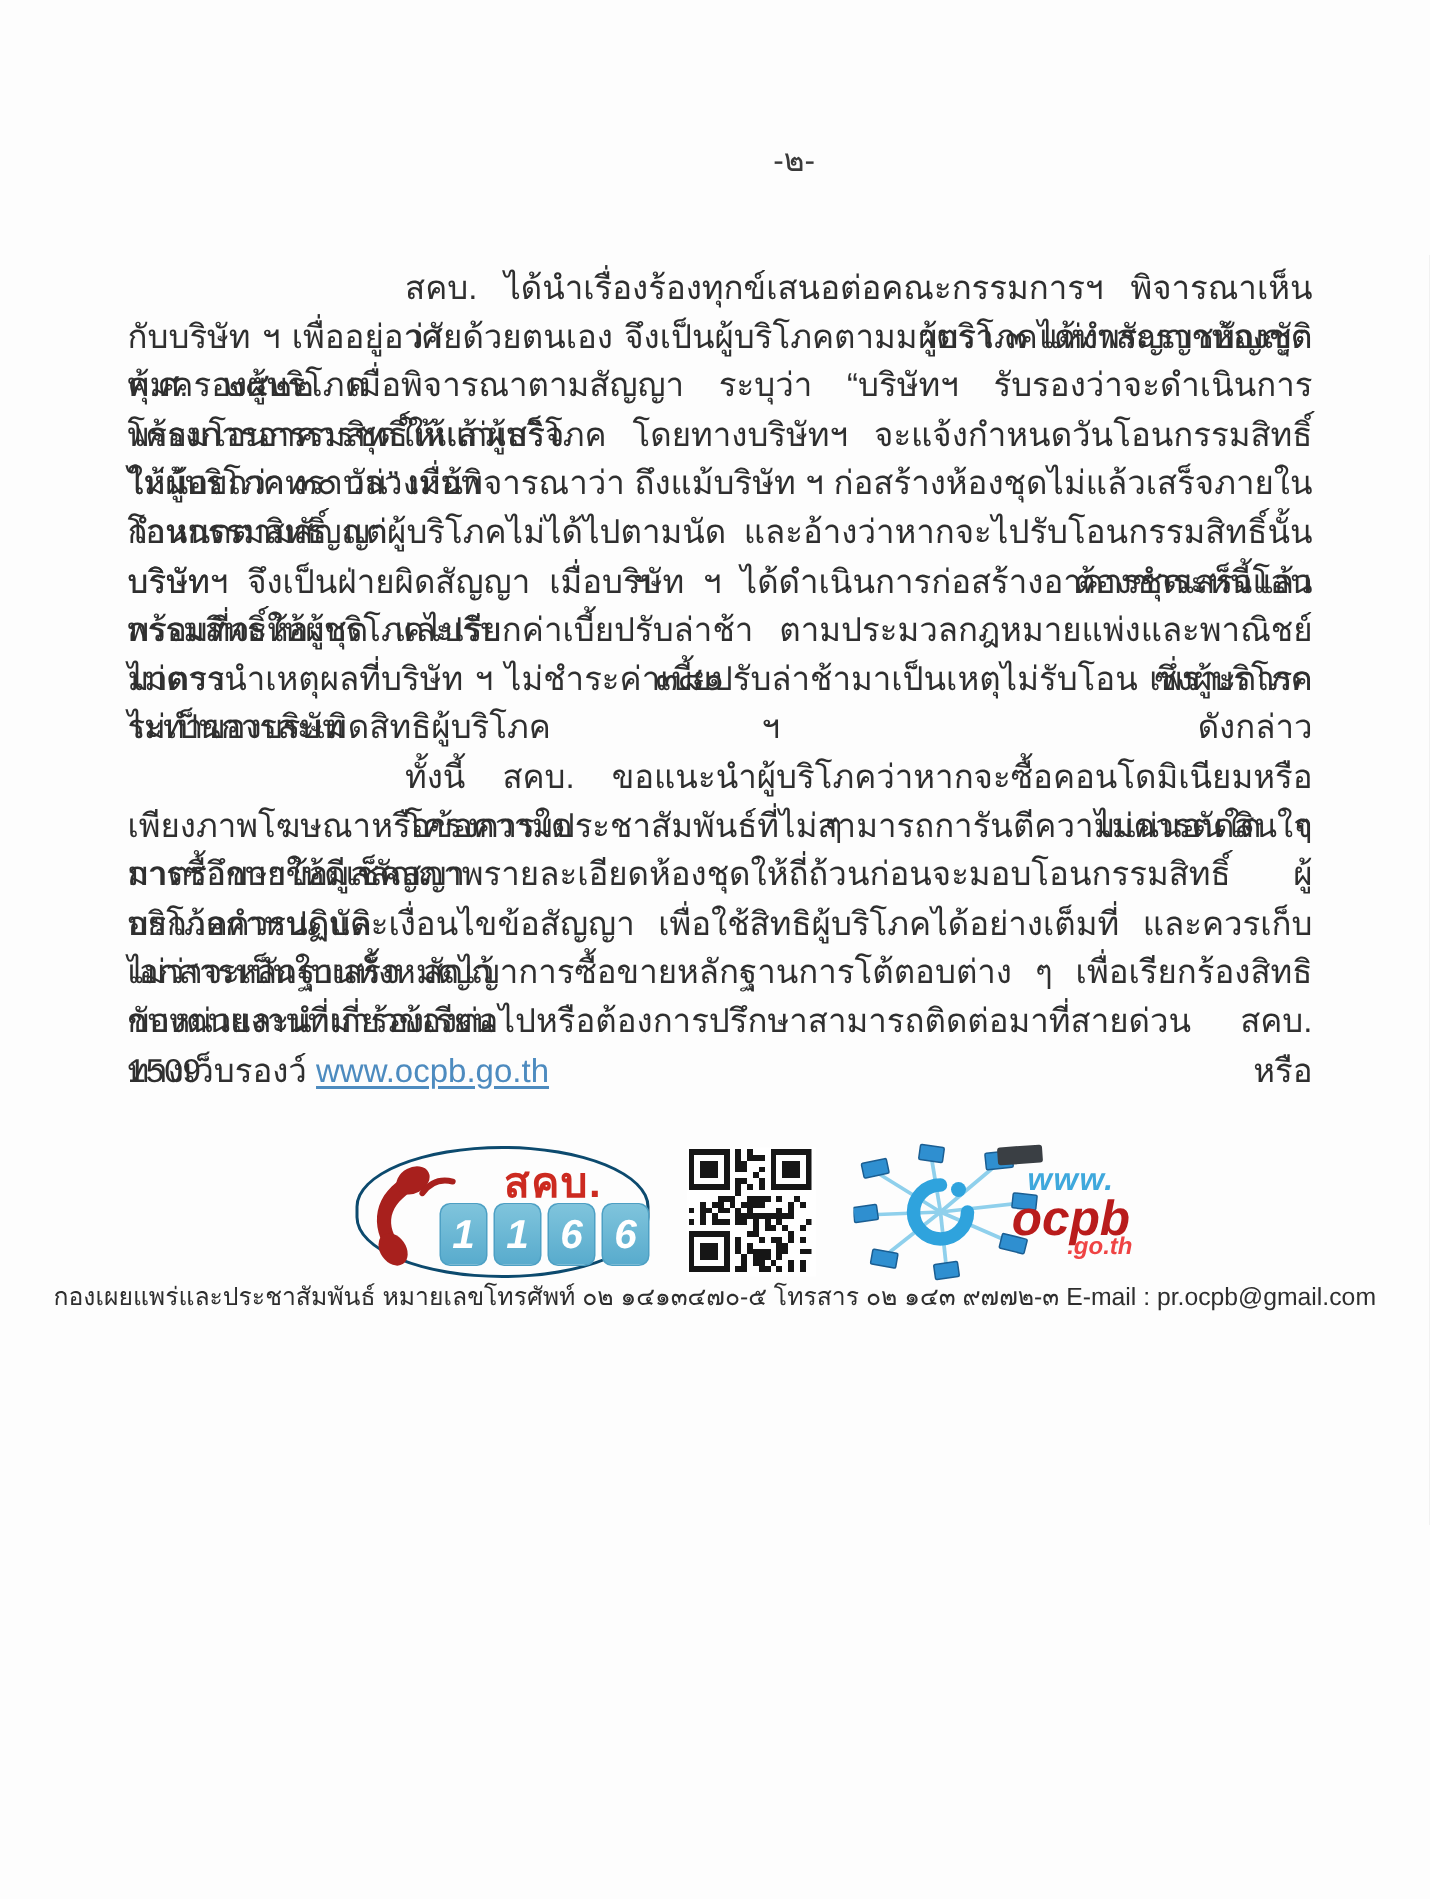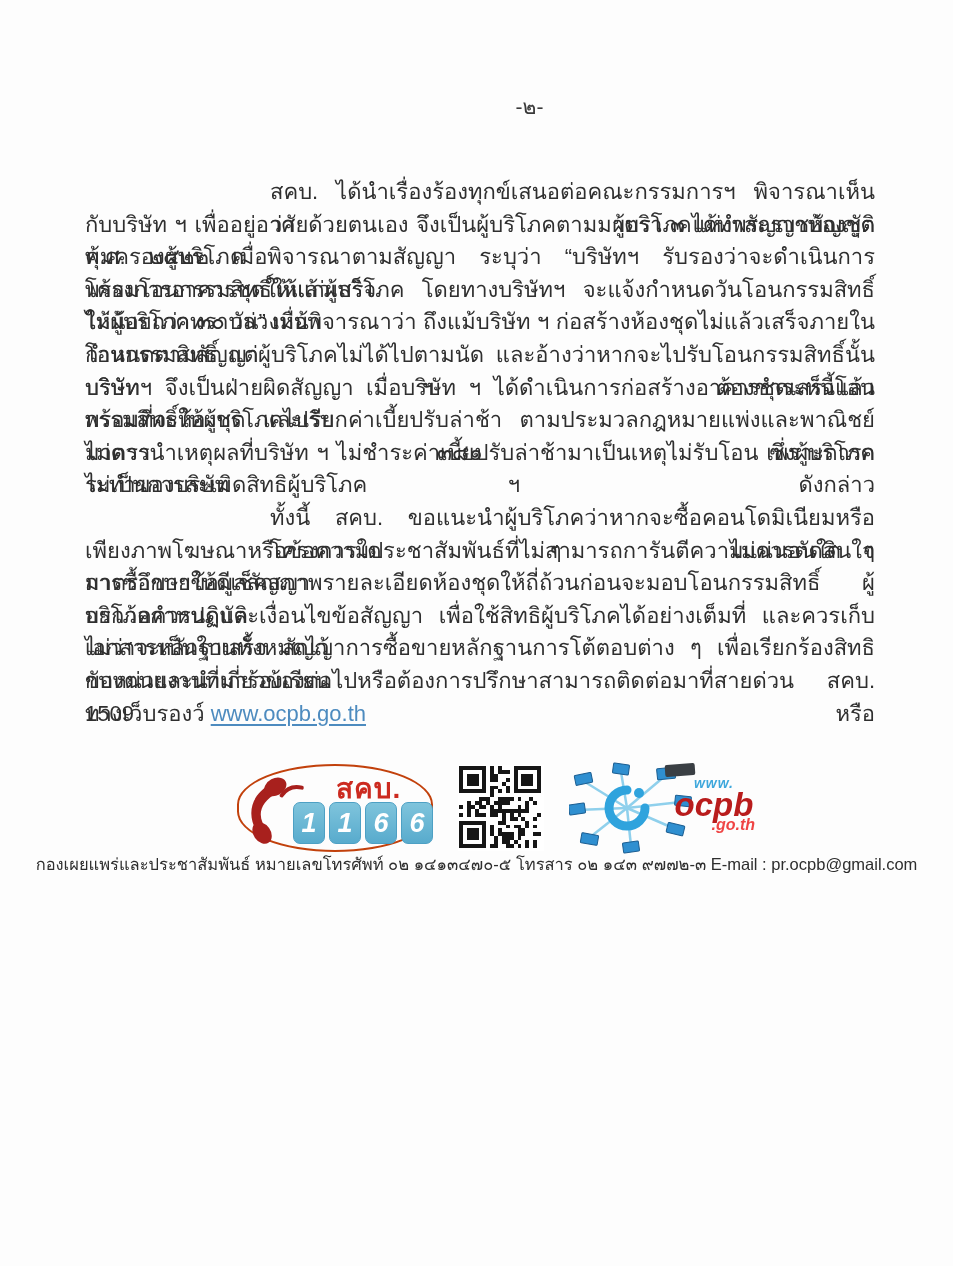--- a/index.html
+++ b/index.html
@@ -36,21 +36,21 @@
     margin-top:48px;
   }
   
   .logo-strip{
     position:absolute;left:237px;top:762px;height:92px;
     display:flex;align-items:center;gap:25px;
   }
   
   .hotline{
     position:relative;width:196px;height:88px;
-    border:2px solid #c2410c;border-radius:50%/46%;
+    border:2px solid #0c4a6e;border-radius:50%/46%;
     box-sizing:border-box;
   }
   .hotline .phone{position:absolute;left:2px;top:2px;width:78px;height:80px;}
   .hotline .agency{
     position:absolute;left:97px;top:0px;
     font-size:28px;font-weight:bold;color:#cc2a20;
     letter-spacing:1px;
   }
   .hotline .digit-row{
     position:absolute;left:54px;top:36px;display:flex;gap:4px;
@@ -66,21 +66,21 @@
   
   .qr{width:84px;height:84px;background:#fff;padding:1px;}
   .qr svg{display:block;width:82px;height:82px;}
   
   .weblogo{position:relative;width:188px;height:92px;}
   .weblogo svg.hub{position:absolute;left:0;top:0;width:128px;height:92px;}
   .weblogo .wordmark{
     position:absolute;right:0;top:14px;width:86px;text-align:center;
     font-weight:bold;font-style:italic;line-height:1;
   }
-  .weblogo .www{color:#3fa8dc;font-size:14px;letter-spacing:1px;}
+  .weblogo .www{color:#3fa8dc;font-size:21px;letter-spacing:1px;}
   .weblogo .ocpb{color:#b91c1c;font-size:33px;margin-top:-2px;letter-spacing:0px;}
   .weblogo .goth{color:#ef4444;font-size:16px;text-align:right;margin-top:-4px;padding-right:2px;}
   
   .footer{
     position:absolute;left:0;right:0;top:851px;
     text-align:center;font-size:16.5px;color:#2e2e2e;
   }
 </style>
 </head>
 <body>

